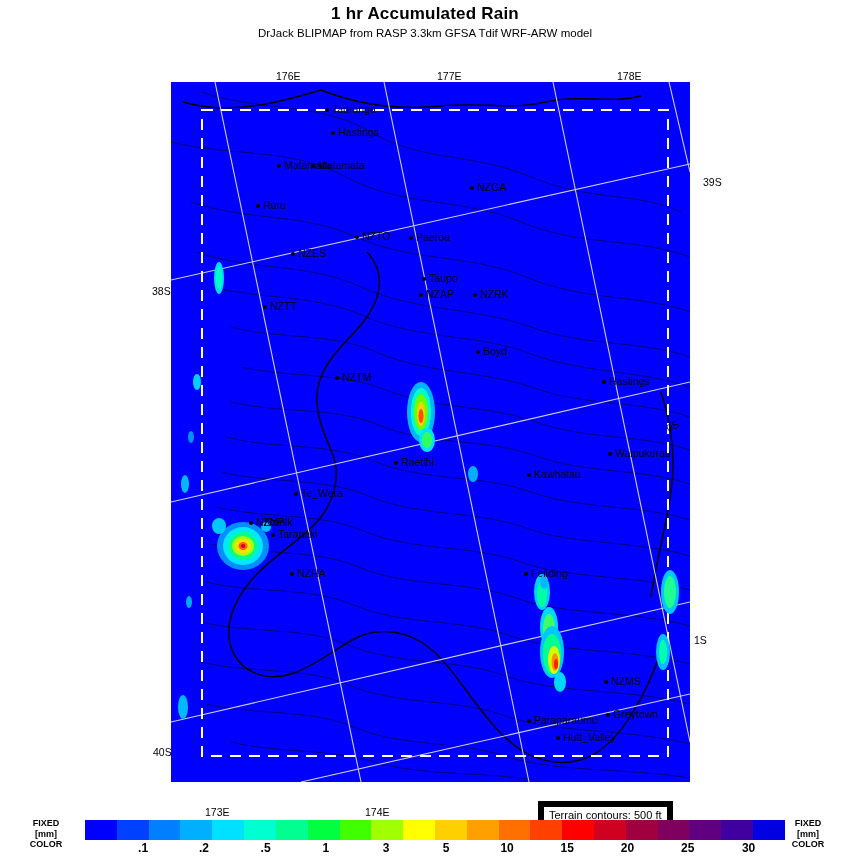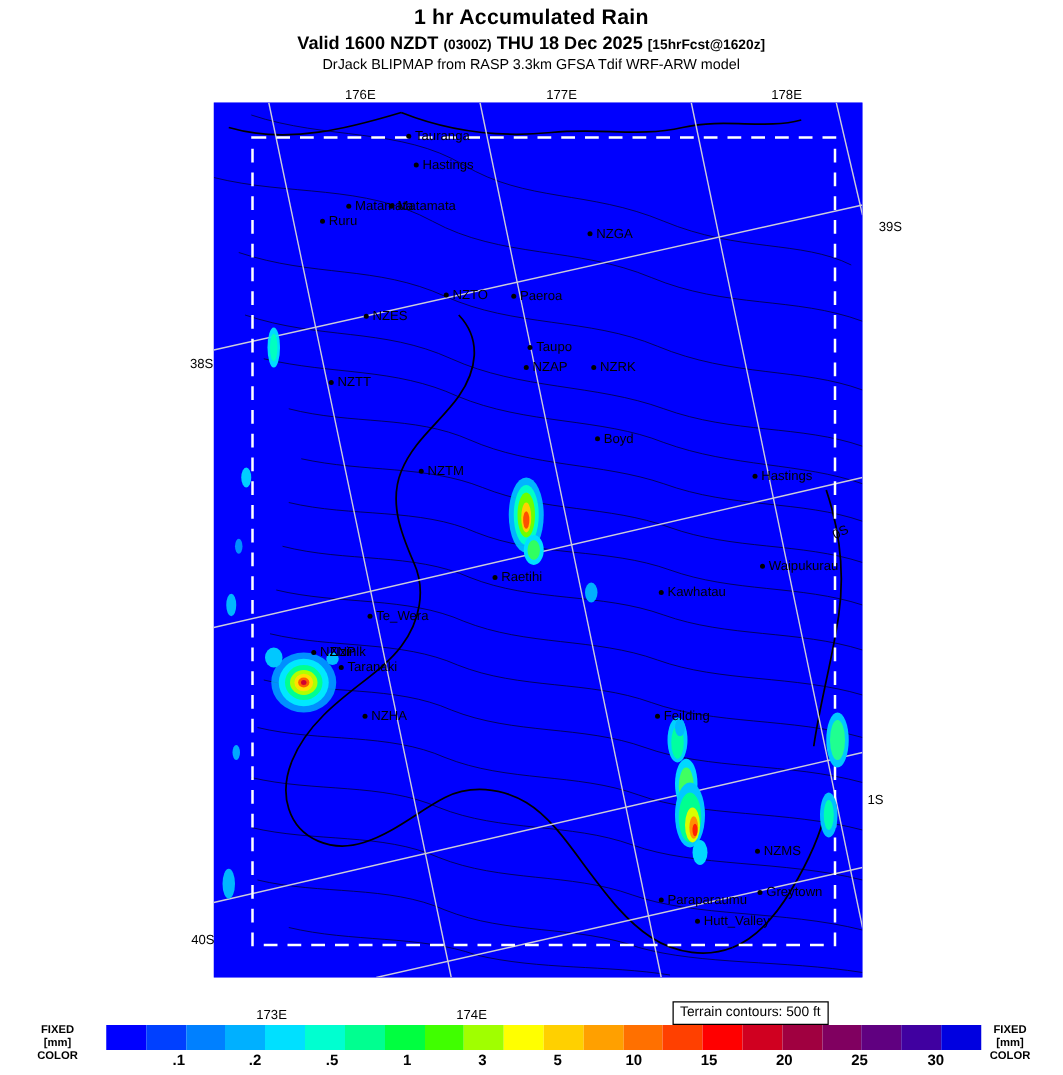--- a/index.html
+++ b/index.html
@@ -90,21 +90,21 @@
     border-radius: 50%;
     vertical-align: middle;
     margin-right: 3px;
     margin-bottom: 1px;
   }
   
   #terrain-note {
     position: absolute;
     left: 538px;
     top: 801px;
-    border: 1px solid #000000;
+    border: 6px solid #000000;
     background: #fff;
     font-size: 11px;
     color: #000;
     padding: 2px 5px 3px 5px;
     white-space: nowrap;
   }
   
   #colorbar-wrap {
     position: absolute;
     left: 0;
@@ -152,26 +152,20 @@
     top: 0;
   }
 </style>
 </head>
 <body>
 
 <div id="root">
 
   <div class="title-block">
     <div class="title-main">1 hr Accumulated Rain</div>
-    <div class="title-sub">
-      <span>Valid 1600 NZDT</span>
-      <span class="small">(0300Z)</span>
-      <span>THU 18 Dec 2025</span>
-      <span class="brackets">[15hrFcst@1620z]</span>
-    </div>
     <div class="title-model">DrJack BLIPMAP from RASP 3.3km GFSA Tdif WRF-ARW model</div>
   </div>
 
   <div id="map-area">
     <svg id="map-svg" width="519" height="700" viewBox="0 0 519 700">
       <defs>
         <clipPath id="mapclip">
             <rect x="0" y="0" width="519" height="700"></rect>
           </clipPath>
       </defs>
@@ -284,21 +278,21 @@
     <div class="axis-label" style="left:153px; top:746px;">40S</div>
     <div class="axis-label" style="left:694px; top:634px;">1S</div>
     <div class="axis-label" style="left:666px; top:420px; transform:rotate(-28deg);">0S</div>
   </div>
 
   <div id="city-labels">
     <div class="city" style="left:325px; top:104px;"><span class="dot"></span><span>Tauranga</span></div>
     <div class="city" style="left:331px; top:127px;"><span class="dot"></span><span>Hastings</span></div>
     <div class="city" style="left:277px; top:160px;"><span class="dot"></span><span>Matamata</span></div>
     <div class="city" style="left:311px; top:160px;"><span class="dot"></span><span>Matamata</span></div>
-    <div class="city" style="left:256px; top:172px;text-align:right;"><span class="dot"></span><span>Ruru</span></div>
+    <div class="city" style="left:256px; top:200px;text-align:right;"><span class="dot"></span><span>Ruru</span></div>
     <div class="city" style="left:470px; top:182px;"><span class="dot"></span><span>NZGA</span></div>
     <div class="city" style="left:409px; top:218px;margin-top:14px;"><span class="dot"></span><span>Paeroa</span></div>
     <div class="city" style="left:355px; top:231px;"><span class="dot"></span><span>NZTO</span></div>
     <div class="city" style="left:291px; top:248px;"><span class="dot"></span><span>NZES</span></div>
     <div class="city" style="left:422px; top:273px;"><span class="dot"></span><span>Taupo</span></div>
     <div class="city" style="left:419px; top:289px;"><span class="dot"></span><span>NZAP</span></div>
     <div class="city" style="left:473px; top:289px;"><span class="dot"></span><span>NZRK</span></div>
     <div class="city" style="left:263px; top:301px;text-align:center;"><span class="dot"></span><span>NZTT</span></div>
     <div class="city" style="left:476px; top:346px;"><span class="dot"></span><span>Boyd</span></div>
     <div class="city" style="left:335px; top:372px;"><span class="dot"></span><span>NZTM</span></div>

